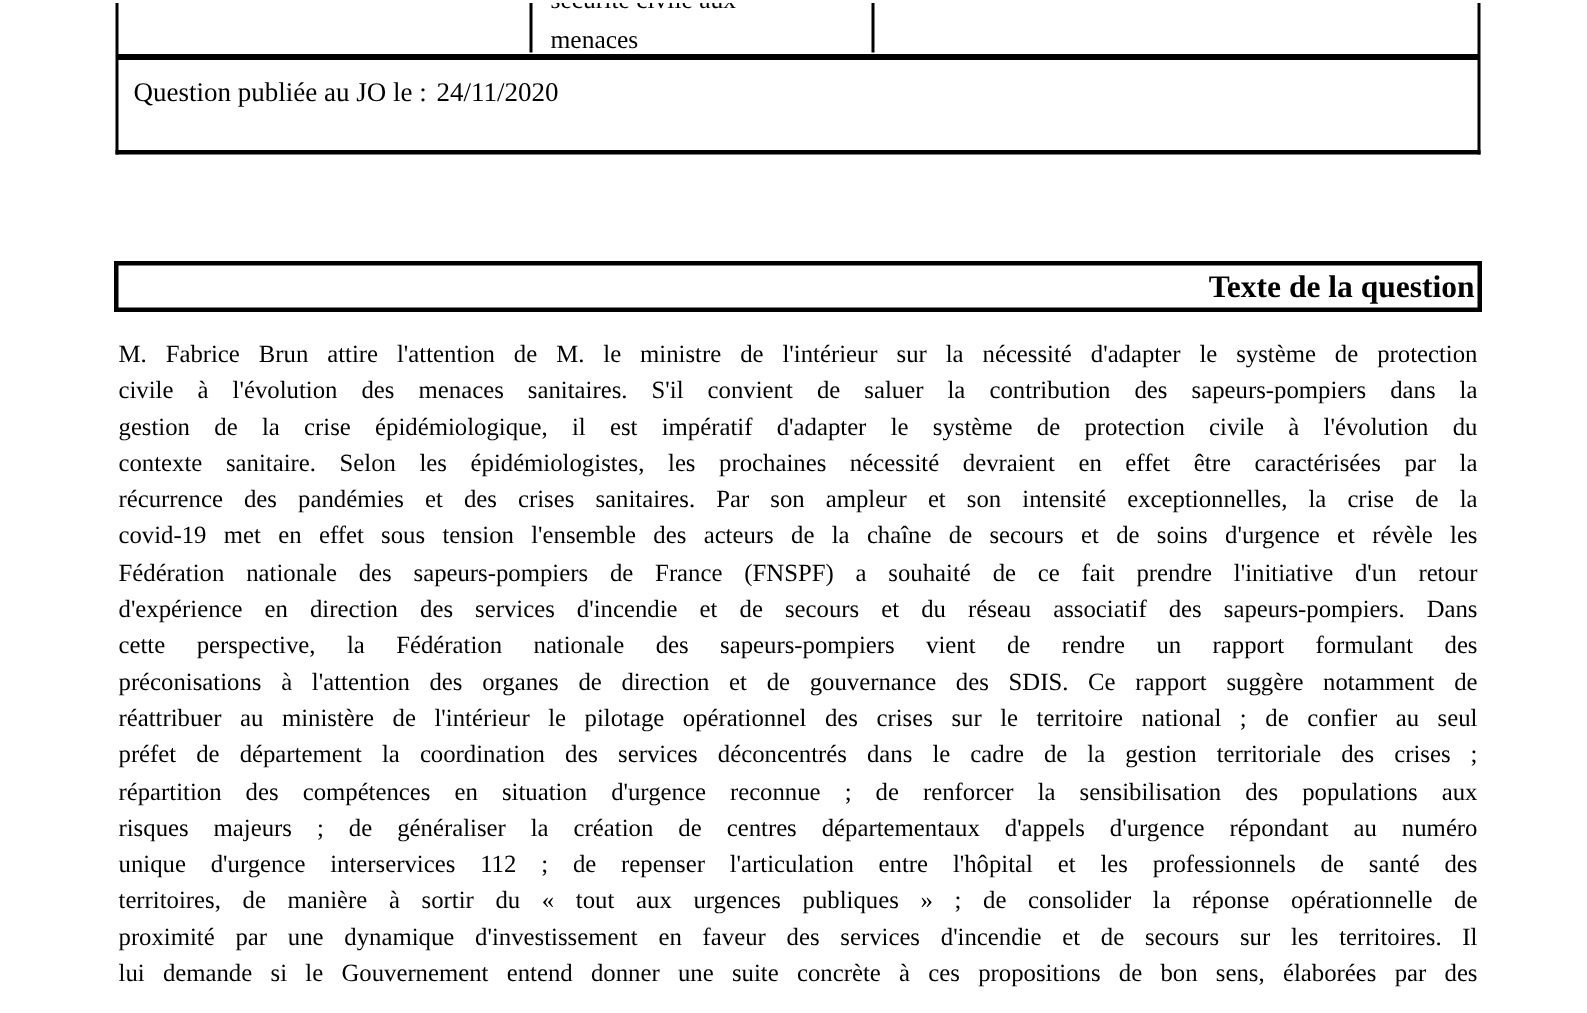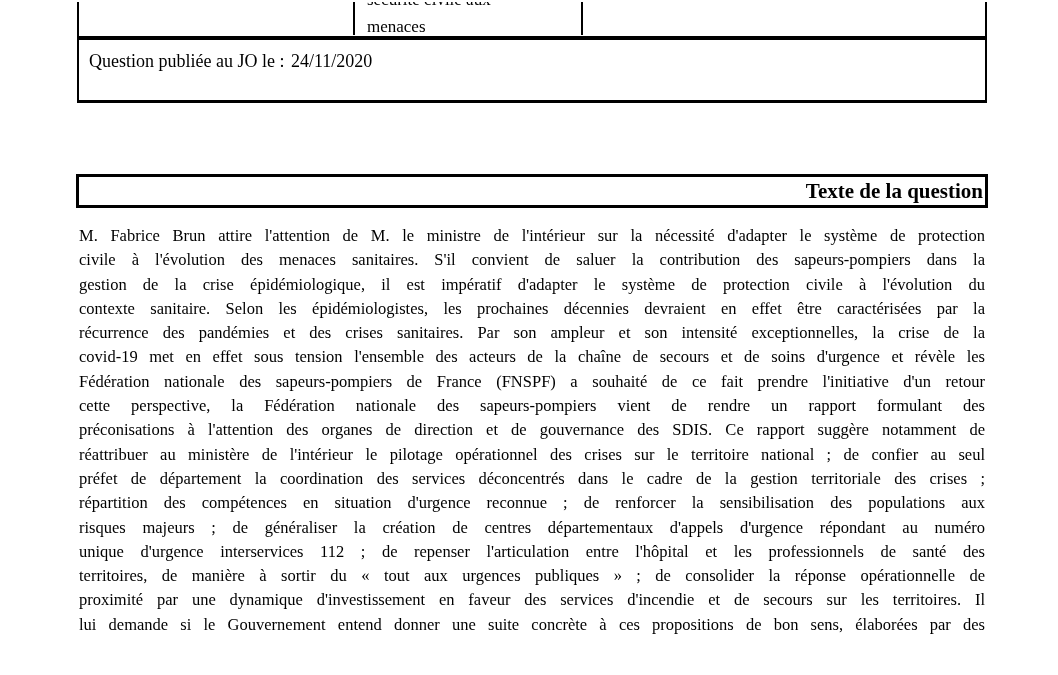--- a/index.html
+++ b/index.html
@@ -98,24 +98,25 @@
   </div>
 
   <div class="section-box">
     <span>Texte de la question</span>
   </div>
 
   <div class="body-text">
     <div class="body-line">M. Fabrice Brun attire l'attention de M. le ministre de l'intérieur sur la nécessité d'adapter le système de protection</div>
     <div class="body-line">civile à l'évolution des menaces sanitaires. S'il convient de saluer la contribution des sapeurs-pompiers dans la</div>
     <div class="body-line">gestion de la crise épidémiologique, il est impératif d'adapter le système de protection civile à l'évolution du</div>
-    <div class="body-line">contexte sanitaire. Selon les épidémiologistes, les prochaines décennies devraient en effet être caractérisées par la</div>
+    <div class="body-line">contexte sanitaire. Selon les épidémiologistes, les prochaines nécessité devraient en effet être caractérisées par la</div>
     <div class="body-line">récurrence des pandémies et des crises sanitaires. Par son ampleur et son intensité exceptionnelles, la crise de la</div>
     <div class="body-line">covid-19 met en effet sous tension l'ensemble des acteurs de la chaîne de secours et de soins d'urgence et révèle les</div>
     <div class="body-line">Fédération nationale des sapeurs-pompiers de France (FNSPF) a souhaité de ce fait prendre l'initiative d'un retour</div>
+    <div class="body-line">d'expérience en direction des services d'incendie et de secours et du réseau associatif des sapeurs-pompiers. Dans</div>
     <div class="body-line">cette perspective, la Fédération nationale des sapeurs-pompiers vient de rendre un rapport formulant des</div>
     <div class="body-line">préconisations à l'attention des organes de direction et de gouvernance des SDIS. Ce rapport suggère notamment de</div>
     <div class="body-line">réattribuer au ministère de l'intérieur le pilotage opérationnel des crises sur le territoire national ; de confier au seul</div>
     <div class="body-line">préfet de département la coordination des services déconcentrés dans le cadre de la gestion territoriale des crises ;</div>
     <div class="body-line">répartition des compétences en situation d'urgence reconnue ; de renforcer la sensibilisation des populations aux</div>
     <div class="body-line">risques majeurs ; de généraliser la création de centres départementaux d'appels d'urgence répondant au numéro</div>
     <div class="body-line">unique d'urgence interservices 112 ; de repenser l'articulation entre l'hôpital et les professionnels de santé des</div>
     <div class="body-line">territoires, de manière à sortir du « tout aux urgences publiques » ; de consolider la réponse opérationnelle de</div>
     <div class="body-line">proximité par une dynamique d'investissement en faveur des services d'incendie et de secours sur les territoires. Il</div>
     <div class="body-line">lui demande si le Gouvernement entend donner une suite concrète à ces propositions de bon sens, élaborées par des</div>

